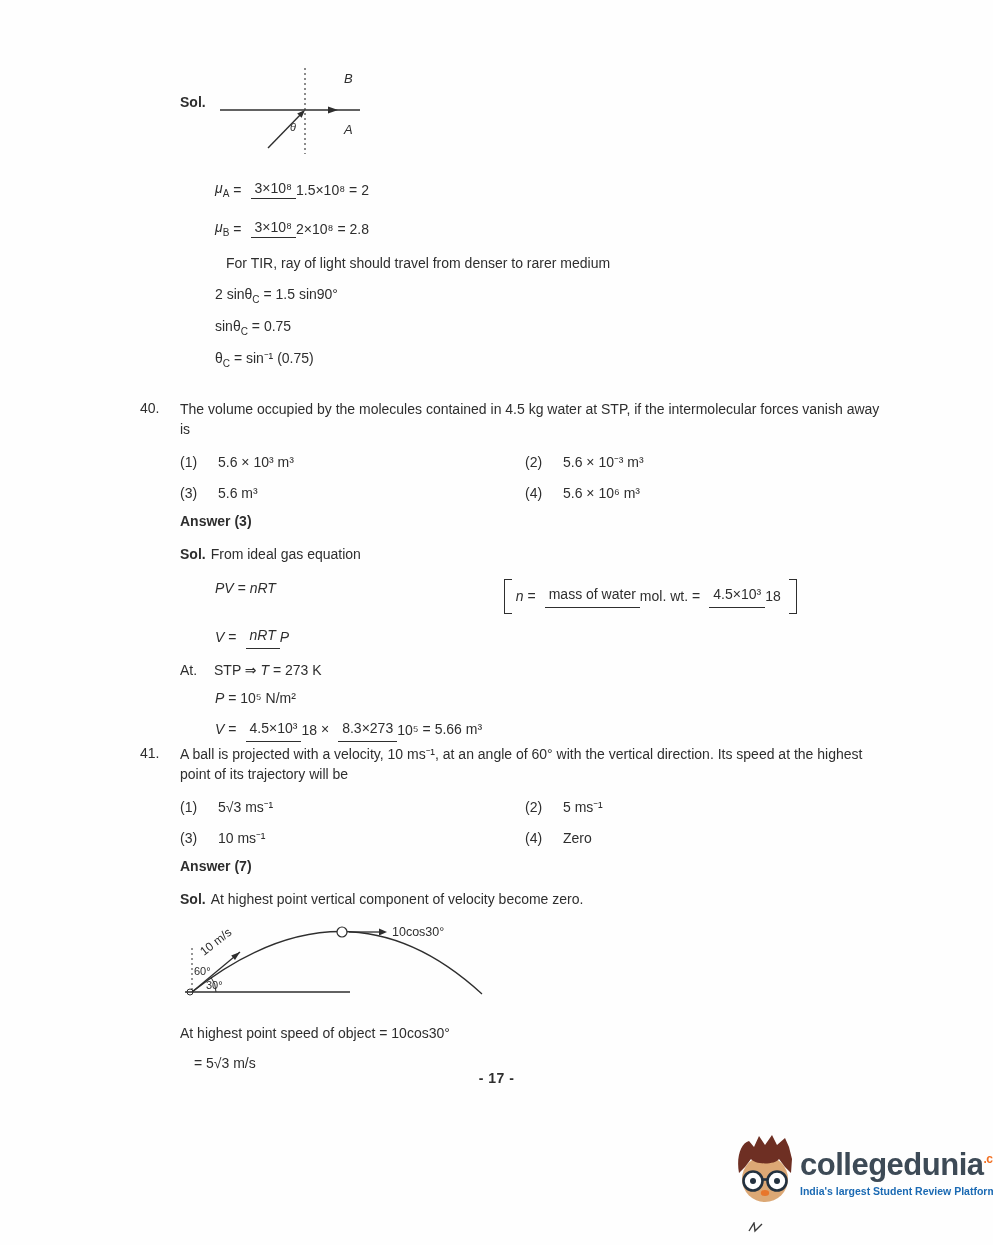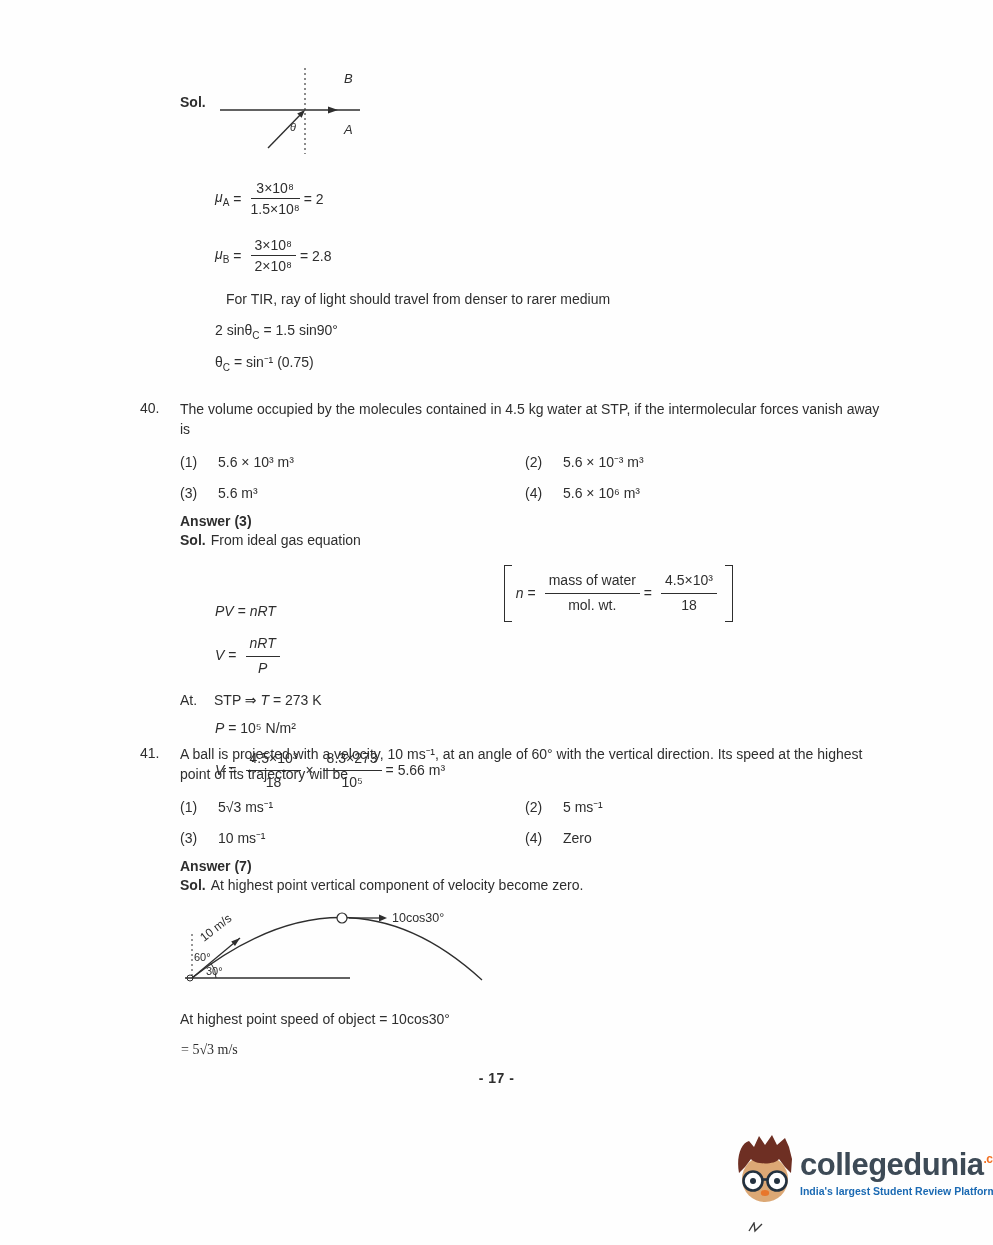--- a/index.html
+++ b/index.html
@@ -9,21 +9,21 @@
     background:#fefefe; color:#2e2e2e;
     font-family:"Liberation Sans", sans-serif; font-size:14px;
     overflow:hidden;
   }
   .it { font-style:italic; }
   sub { font-size:10px; }
 
   
   .eqflex { display:flex; align-items:center; }
   .eqflex > span { margin-right:4px; }
-  .frac { display:inline-flex; flex-direction:column; text-align:center; margin:0 5px; }
+  .frac { display:inline-flex; flex-direction:row; text-align:center; margin:0 5px; }
   .frac .top { border-bottom:1.2px solid #2e2e2e; padding:0 4px 2px; display:block; }
   .frac .bot { padding-top:2px; display:block; }
   .sq-bracket { position:relative; display:flex; align-items:center; padding:6px 12px; }
   .sq-bracket::before, .sq-bracket::after { content:""; position:absolute; top:0; bottom:0; width:7px; }
   .sq-bracket::before { left:0; border:1.6px solid #2e2e2e; border-right:none; }
   .sq-bracket::after  { right:0; border:1.6px solid #2e2e2e; border-left:none; }
 
   
   .prev-sol-header { position:absolute; left:180px; top:62px; display:flex; }
   .prev-sol-header .sol-label { font-weight:bold; margin-top:32px; }
@@ -35,24 +35,24 @@
 
   
   .qblock { position:absolute; left:140px; width:745px; }
   .qrow { display:flex; }
   .qnum { width:40px; flex:none; }
   .qbody { width:700px; line-height:1.42; }
   .options { display:grid; grid-template-columns:345px auto; row-gap:11px; margin-top:13px; }
   .option { display:flex; align-items:baseline; }
   .opt-num { width:38px; flex:none; }
   .answer { font-weight:bold; margin-top:8px; }
-  .sol-line { }
+  .sol-line { margin-top:14px; }
   .sol-line .sol-label { font-weight:bold; margin-right:5px; }
   .indent { margin-left:35px; }
-  .pv-row { display:flex; align-items:flex-end; margin-top:14px; }
+  .pv-row { display:flex; align-items:flex-start; margin-top:14px; }
   .pv-ideal { margin-left:35px; font-style:italic; }
   .n-bracket { margin-left:228px; }
   .mt12 { margin-top:12px; }
   .mt10 { margin-top:10px; }
   .mt8  { margin-top:8px; }
   .stp-label { display:inline-block; width:34px; }
 
   
   svg text { font-family:"Liberation Sans", sans-serif; fill:#2e2e2e; }
   .proj-svg { margin-left:2px; margin-top:12px; display:block; }
@@ -101,20 +101,23 @@
       <span>=</span>
       <span class="frac">
           <span class="top">3×10⁸</span>
           <span class="bot">2×10⁸</span>
         </span>
       <span>= 2.8</span>
     </div>
     <div class="txt-line tir-text">For TIR, ray of light should travel from denser to rarer medium</div>
     <div class="txt-line">
       <span>2 sinθ</span><sub>C</sub><span> = 1.5 sin90°</span>
+    </div>
+    <div class="txt-line">
+      <span>sinθ</span><sub>C</sub><span> = 0.75</span>
     </div>
     <div class="txt-line">
       <span>θ</span><sub>C</sub><span> = sin⁻¹ (0.75)</span>
     </div>
   </div>
 
   <div class="qblock" style="top:400px;">
     <div class="qrow">
       <div class="qnum">40.</div>
       <div class="qbody">
@@ -233,21 +236,21 @@
           <circle cx="160" cy="10" r="5" fill="#fff" stroke="#2e2e2e" stroke-width="1.2"></circle>
           <line x1="167" y1="10" x2="197" y2="10" stroke="#2e2e2e" stroke-width="1.3"></line>
           <polygon points="197,6.5 205,10 197,13.5" fill="#2e2e2e"></polygon>
           <text x="22" y="34" font-size="12" transform="rotate(-38 22 34)">10 m/s</text>
           <text x="210" y="14" font-size="12.5">10cos30°</text>
           <text x="12" y="53" font-size="11">60°</text>
           <text x="24" y="67" font-size="11">30°</text>
         </svg>
 
         <div class="mt8">At highest point speed of object = 10cos30°</div>
-        <div class="mt10" style="margin-left:1px;font-family:Liberation Serif, serif;">= 5√3 m/s</div>
+        <div class="mt10" style="margin-left:14px;">= 5√3 m/s</div>
       </div>
     </div>
   </div>
 
   <div class="footer">- 17 -</div>
 
   <div class="logo">
     <svg class="mascot" viewBox="0 0 60 74">
       <ellipse cx="30" cy="46" rx="23" ry="23" fill="#dca875"></ellipse>
       <path d="M 4 40 C 1 24 6 10 14 8 L 19 14 L 24 3 L 30 12 L 37 2 L 42 12 L 50 5 L 54 14 L 57 26 L 56 40 L 50 34 L 44 26 C 40 32 20 32 16 26 L 10 34 Z" fill="#6e2f23"></path>

